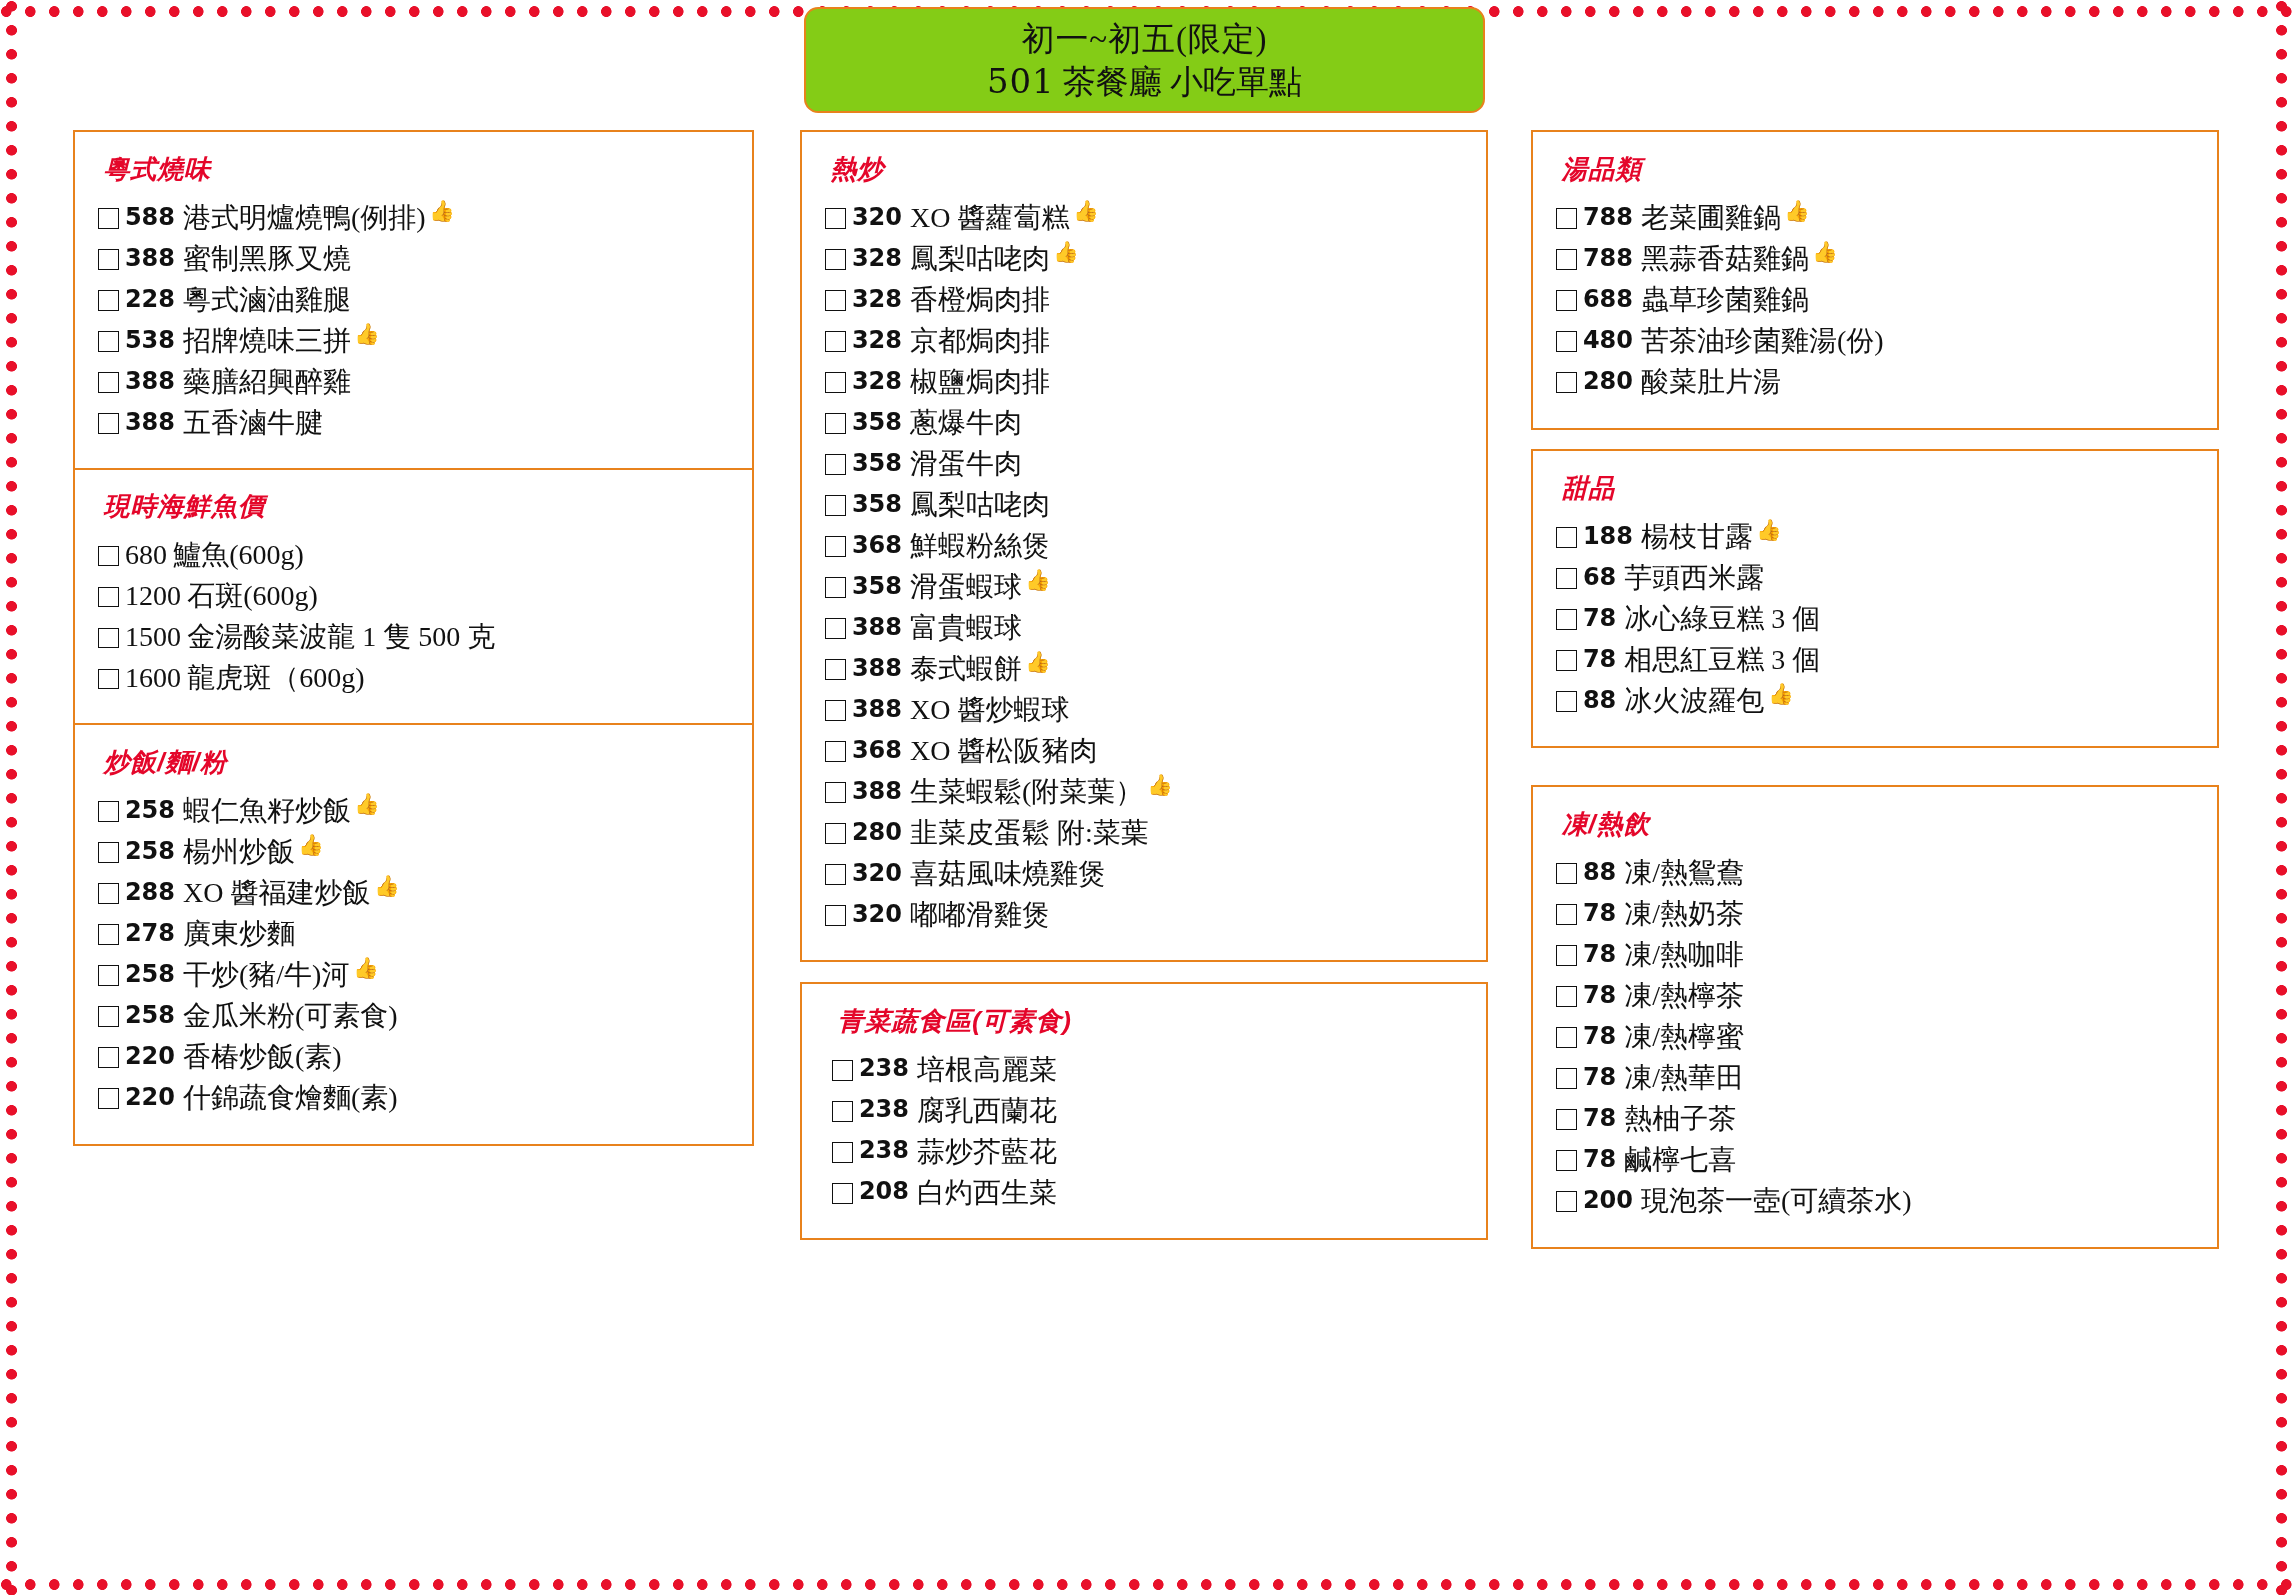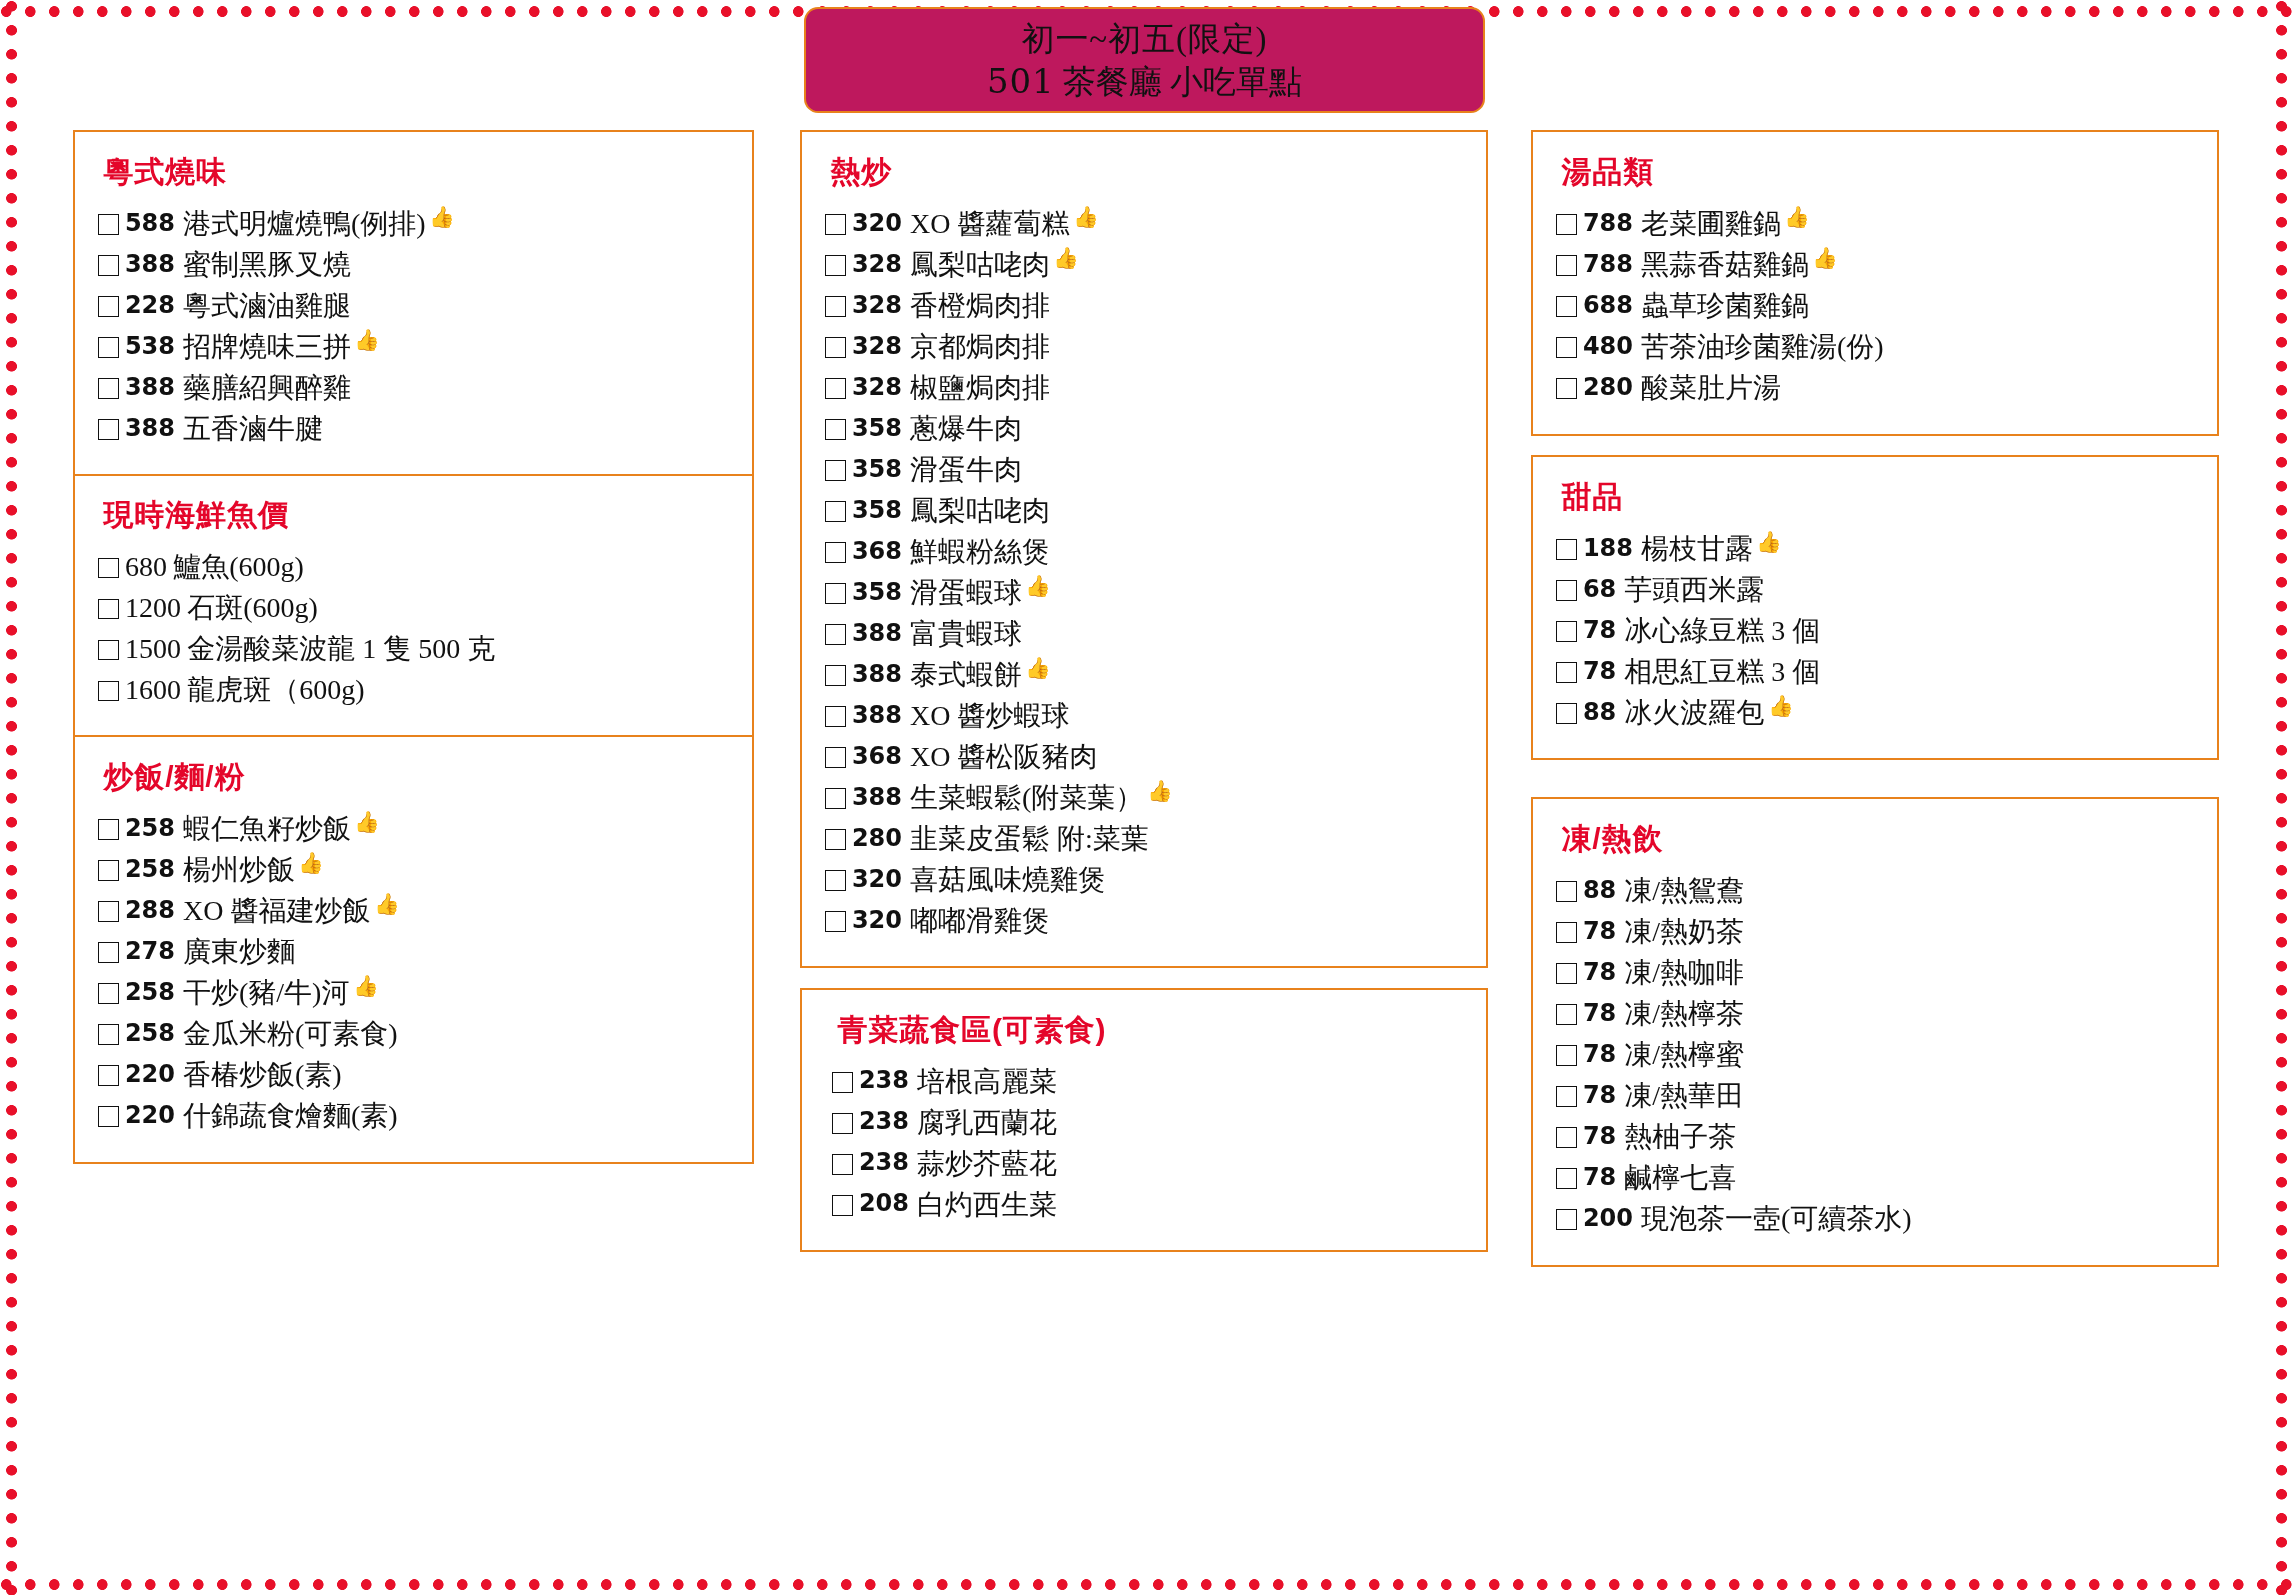--- a/index.html
+++ b/index.html
@@ -46,21 +46,21 @@
     width: 2232px; height: 1585px;
   }
 
   
   .title-box {
     position: absolute;
     left: 774px; top: 1.8px;
     width: 681px; height: 106px;
     border: 2.7px solid #e8821c;
     border-radius: 14.3px;
-    background: #be185d;
+    background: #84cc16;
     display: flex;
     flex-direction: column;
     align-items: center;
     justify-content: center;
     padding-top: 3.6px;
   }
   .title-line1 {
     font-family: "Liberation Serif", serif;
     font-size: 33px;
     color: #111;
@@ -94,24 +94,25 @@
     border: 2.7px solid #e8821c;
     background: #fff;
     margin-bottom: 0;
     padding: 16px 23px 19.7px 23px;
   }
   .card + .card { margin-top: -2.7px; }
 
   .card-title {
     color: #e4062a;
     font-weight: bold;
-    font-size: 30px;
+    font-size: 26px;
     letter-spacing: 0.9px;
     margin: 3.6px 0 16px 5.4px;
     font-family: "Liberation Sans", sans-serif;
+    font-style: italic;
   }
 
   ul.items { list-style: none; margin: 0; padding: 0; }
   ul.items li {
     display: flex;
     align-items: flex-start;
     margin: 0 0 11.6px 0;
     font-family: "Liberation Serif", serif;
     font-size: 28px;
     color: #111;

